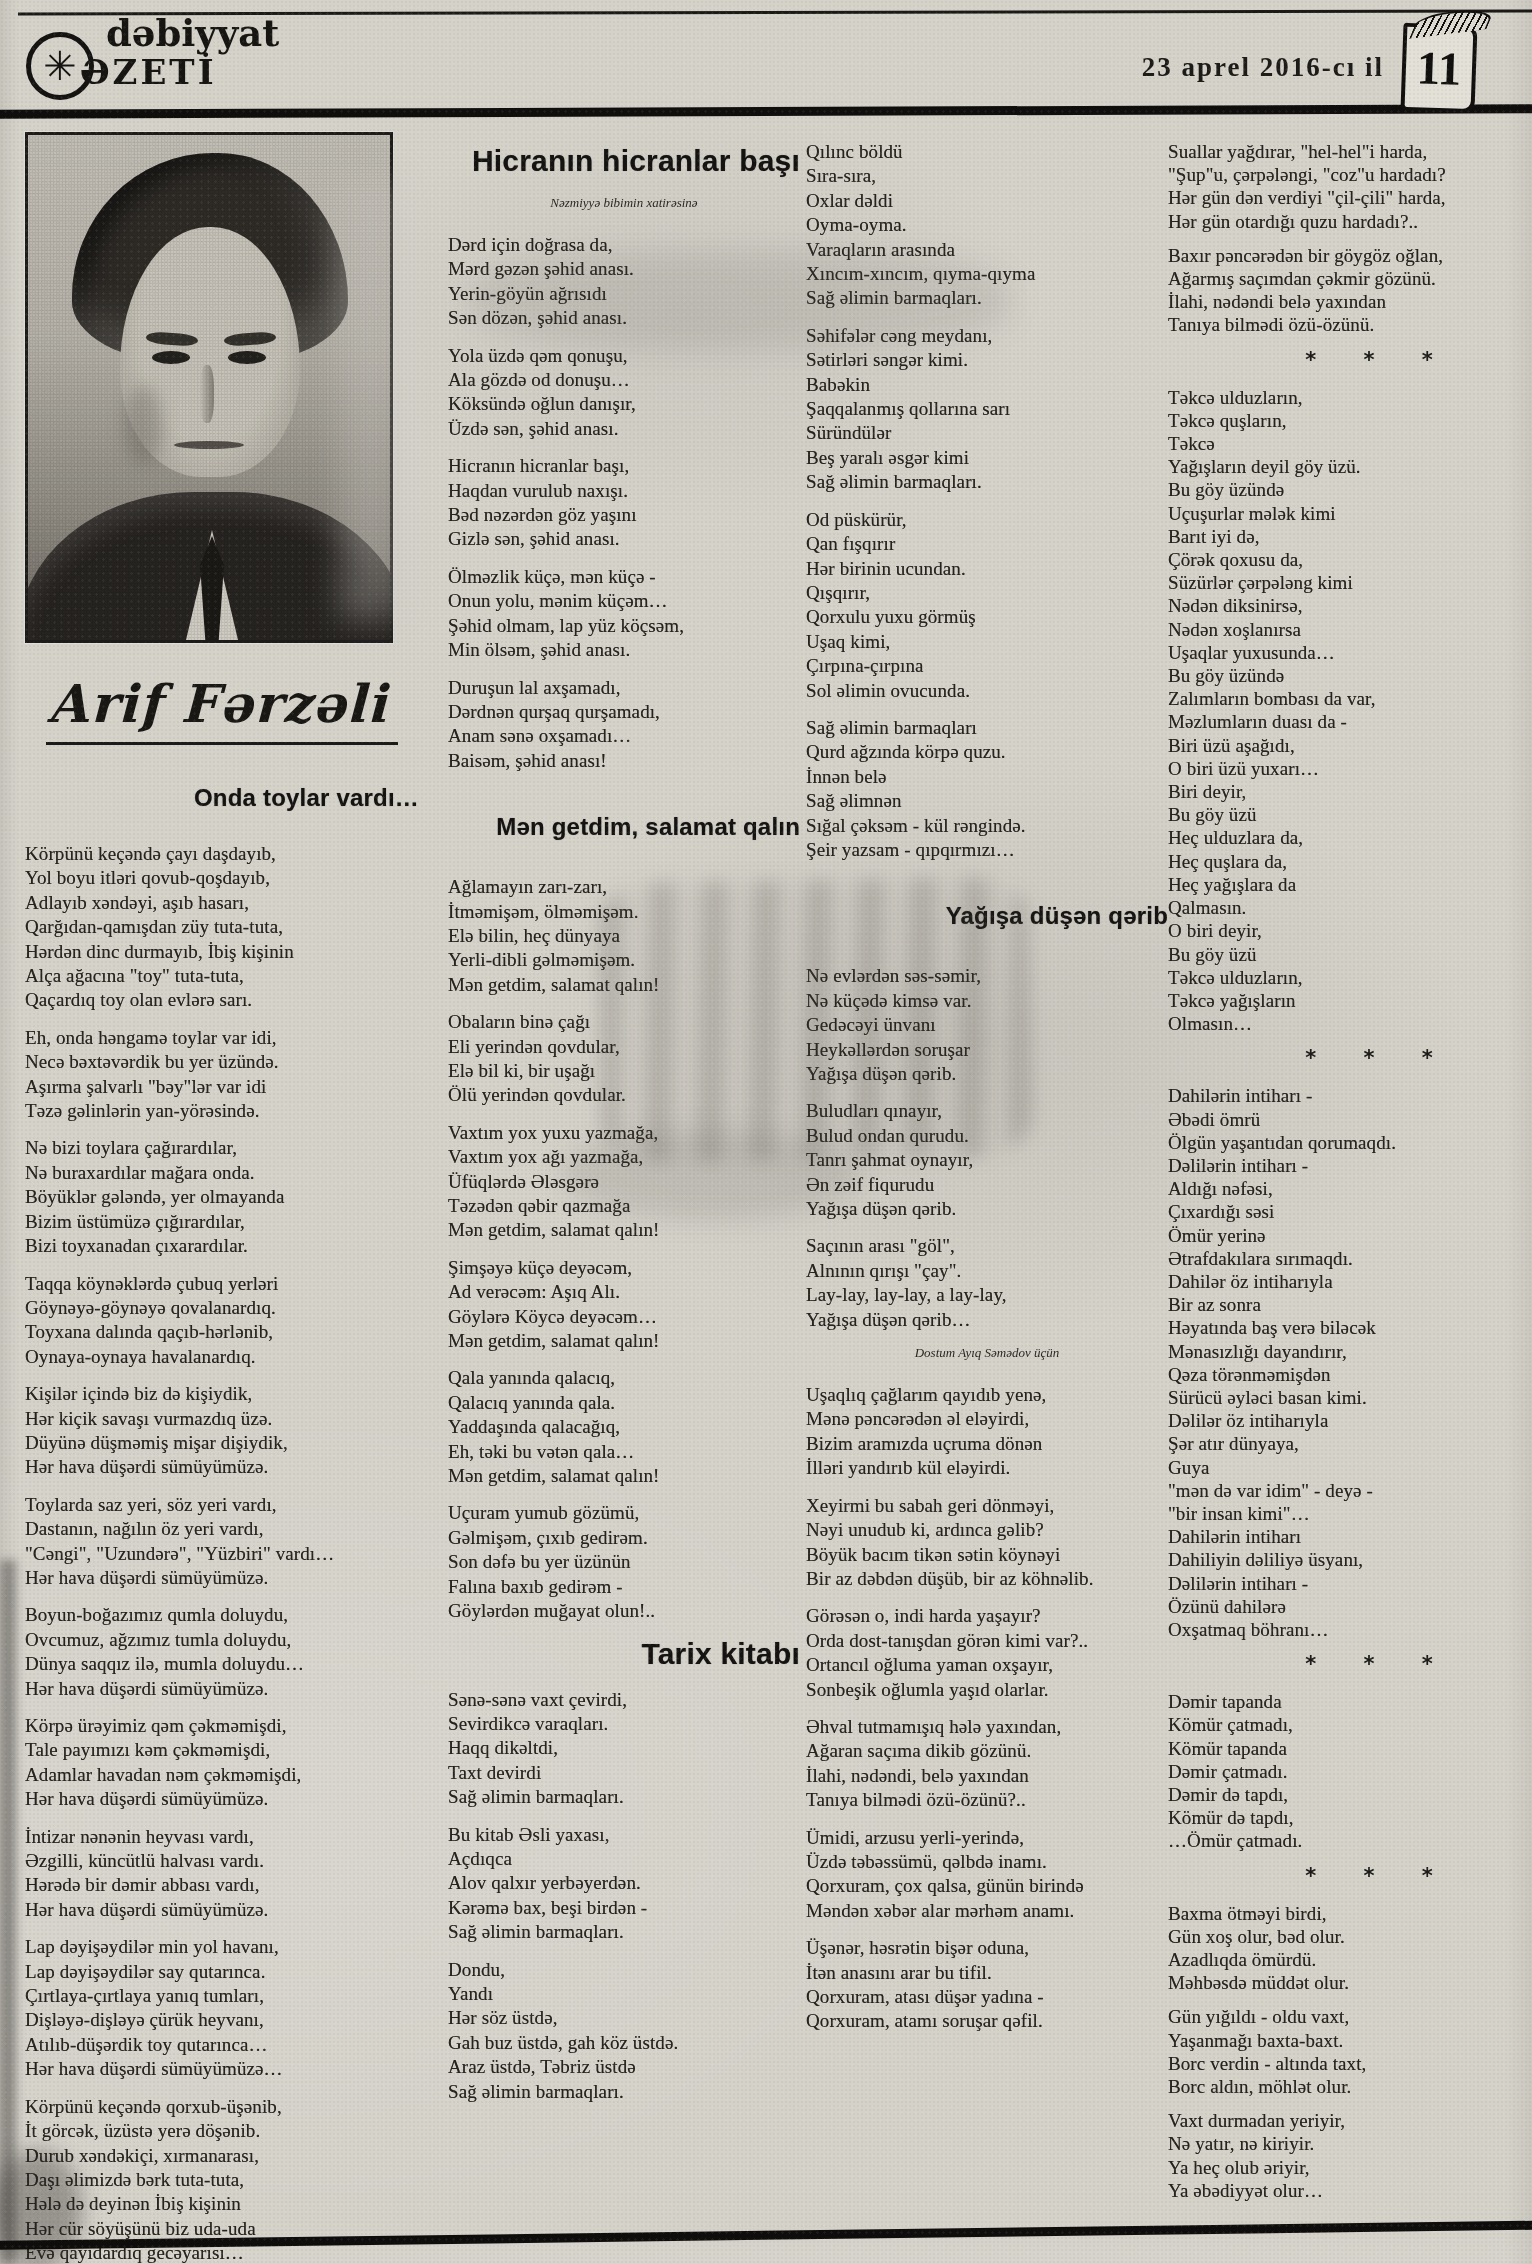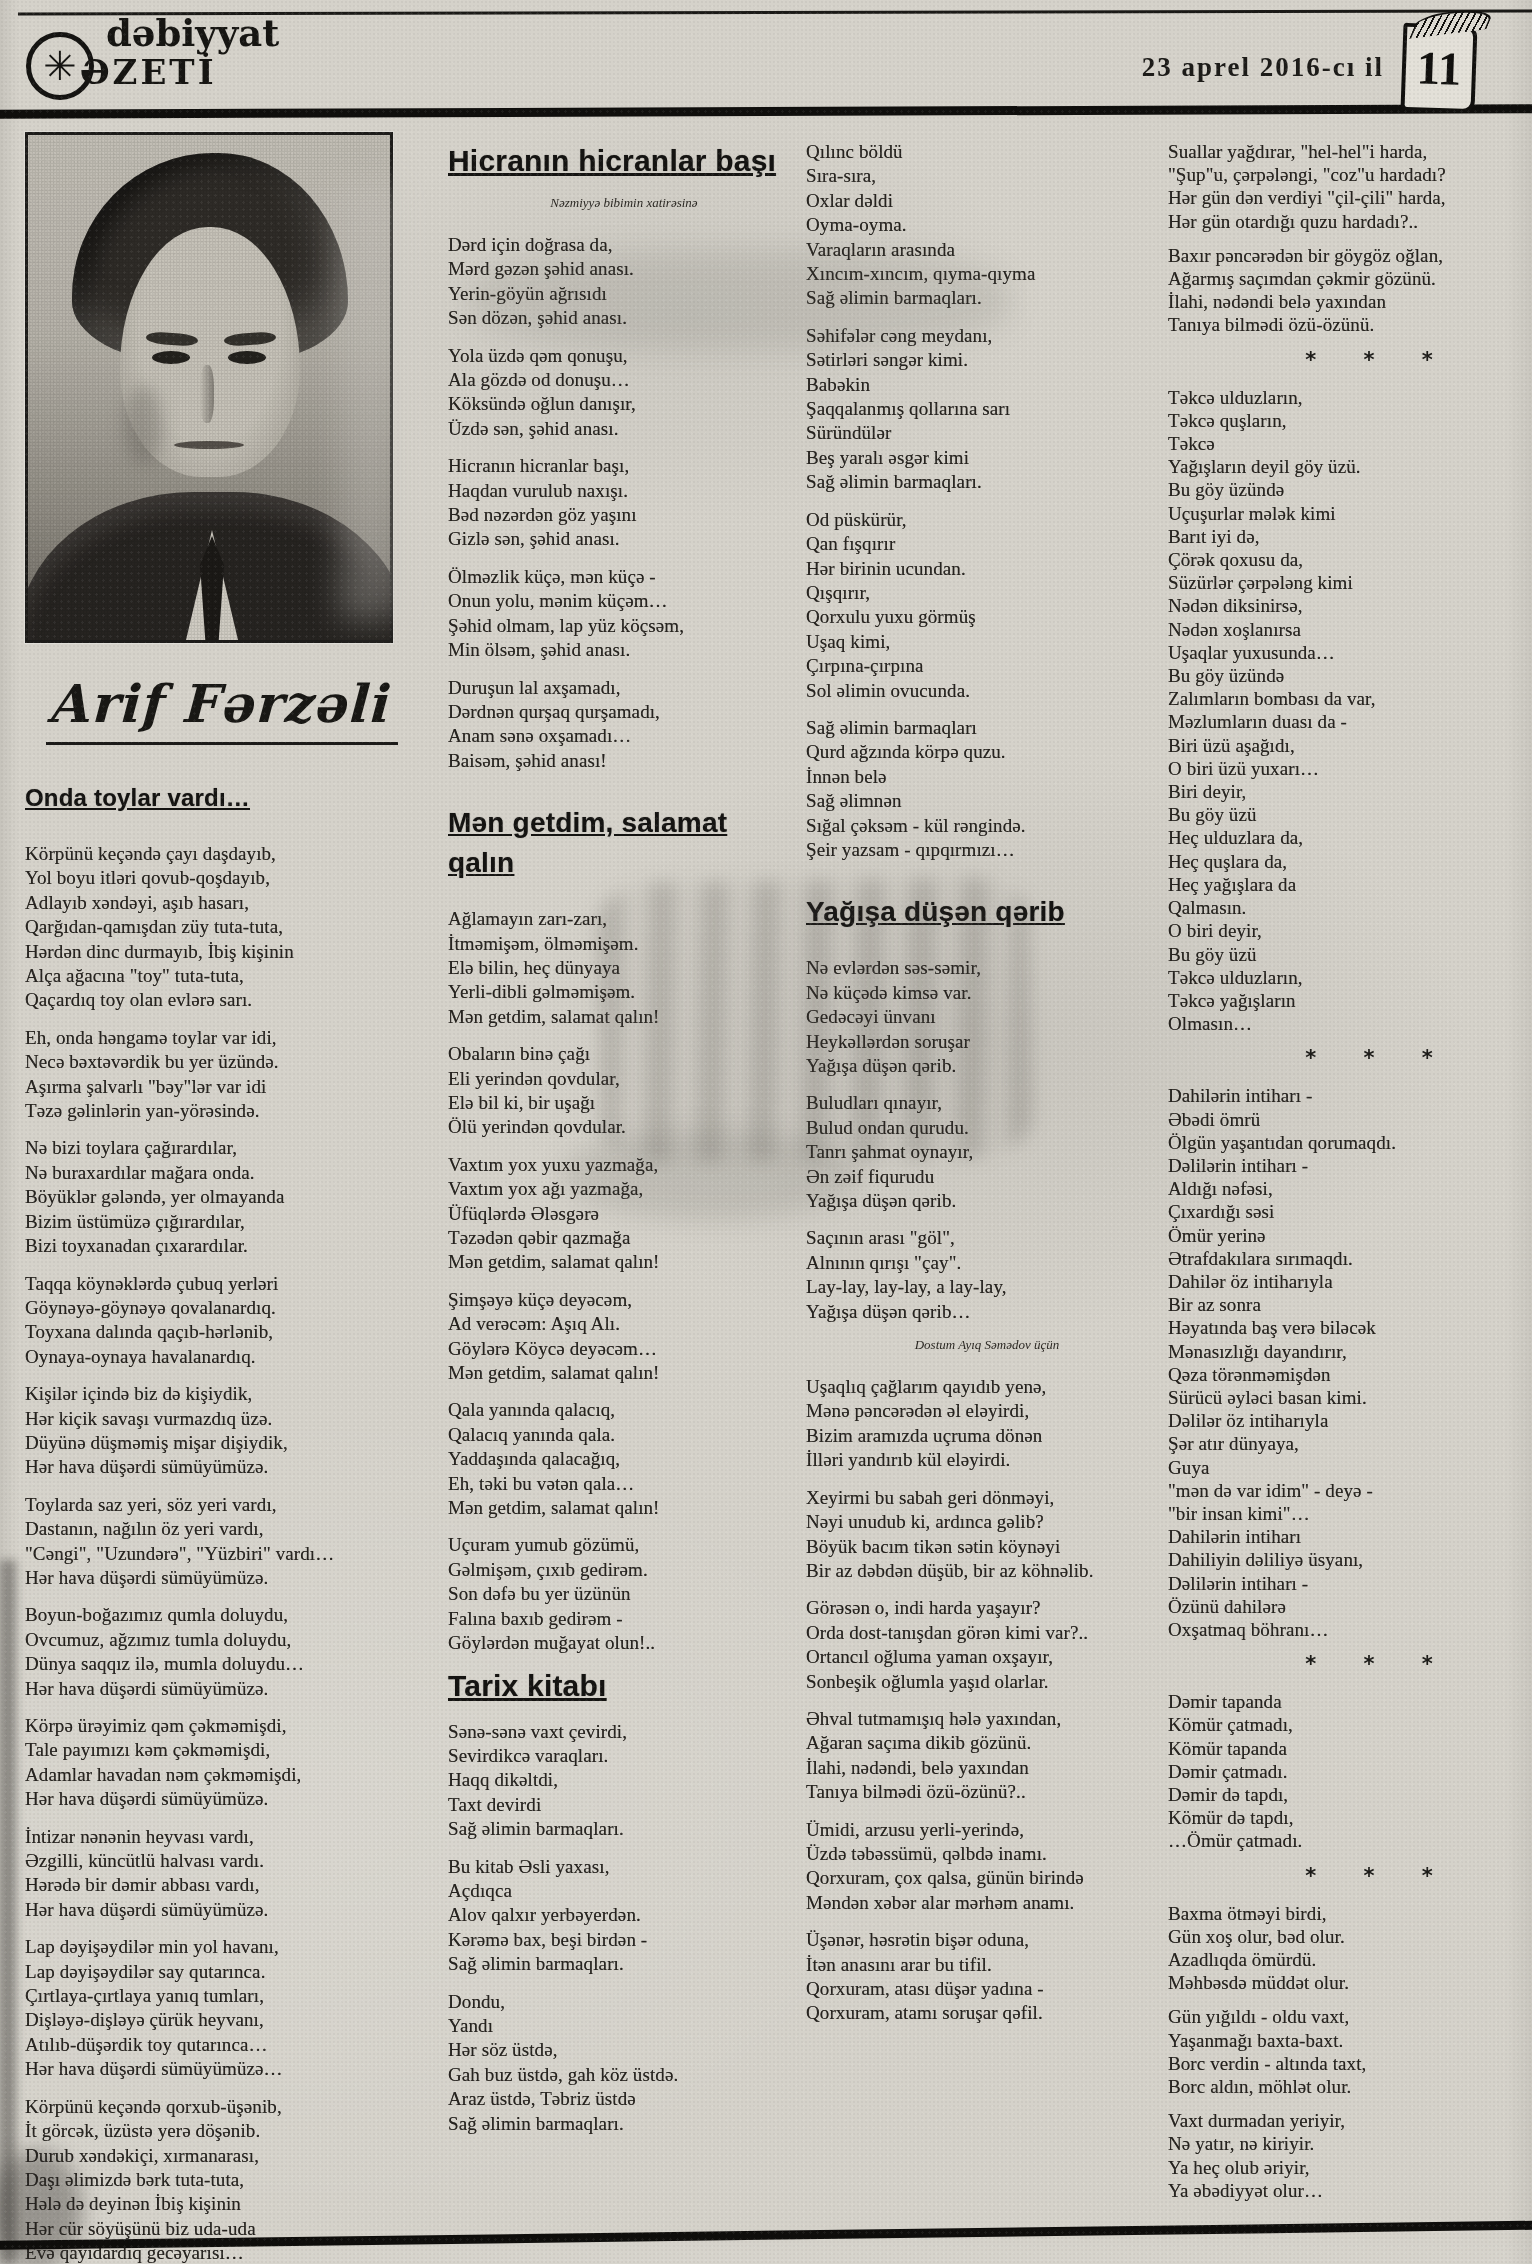--- a/index.html
+++ b/index.html
@@ -51,24 +51,24 @@
   .col-1{left:448px;width:352px;top:140px;}
   .col-2{left:806px;width:362px;top:140px;}
   .col-3{left:1168px;width:352px;top:140px;}
 
   .line{font-size:19px;line-height:24.4px;white-space:nowrap;letter-spacing:.1px;
     text-shadow:0 0 .6px rgba(38,35,31,.55);}
   .col-3 .line{line-height:23.2px;}
   .stanza{margin-bottom:13px;}
   .col-3 .stanza{margin-bottom:11px;}
 
-  .ptitle{font-family:"Liberation Sans",sans-serif;font-weight:700;text-align:left;color:#141311;
-    letter-spacing:.2px;text-shadow:0 0 1px rgba(20,19,17,.4);text-decoration:underline;}
+  .ptitle{font-family:"Liberation Sans",sans-serif;font-weight:700;text-align:right;color:#141311;
+    letter-spacing:.2px;text-shadow:0 0 1px rgba(20,19,17,.4);}
   .ptitle.md{font-size:30px;line-height:33px;margin:4px 0 18px;}
-  .ptitle.lg{font-size:28px;line-height:40px;margin:30px 0 24px;}
+  .ptitle.lg{font-size:24px;line-height:48px;margin:30px 0 24px;}
   .dedication{font-style:italic;text-align:center;font-size:13px;margin:0 0 22px;color:#2b2823;}
   .stars{text-align:center;font-weight:bold;font-size:21px;letter-spacing:20px;margin:8px 0 14px;
     text-indent:70px;color:#1c1b18;font-family:"DejaVu Sans",sans-serif;}
 
   
   .photo{position:relative;width:362px;height:505px;border:3px solid #1c1b19;background:#a9a59c;overflow:hidden;
     box-shadow:0 0 0 1px rgba(255,255,255,.25);}
   .photo .bg{position:absolute;inset:0;
     background:linear-gradient(180deg,#c2beb5 0%,#b5b1a8 40%,#8f8b82 75%,#6b6760 100%);}
   .photo .hair{position:absolute;left:44px;top:18px;width:276px;height:210px;background:#2e2b27;

